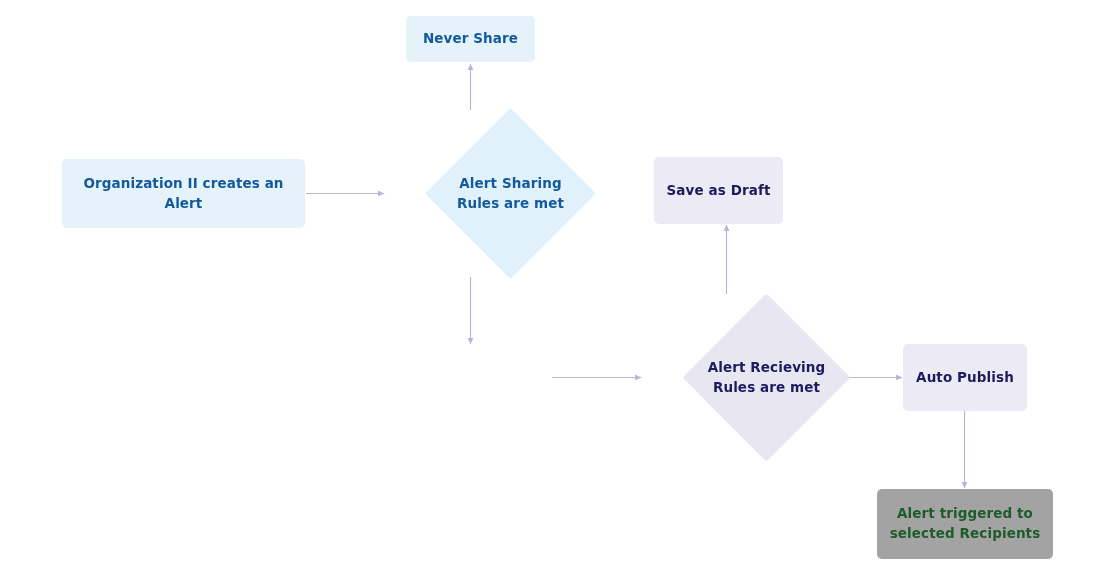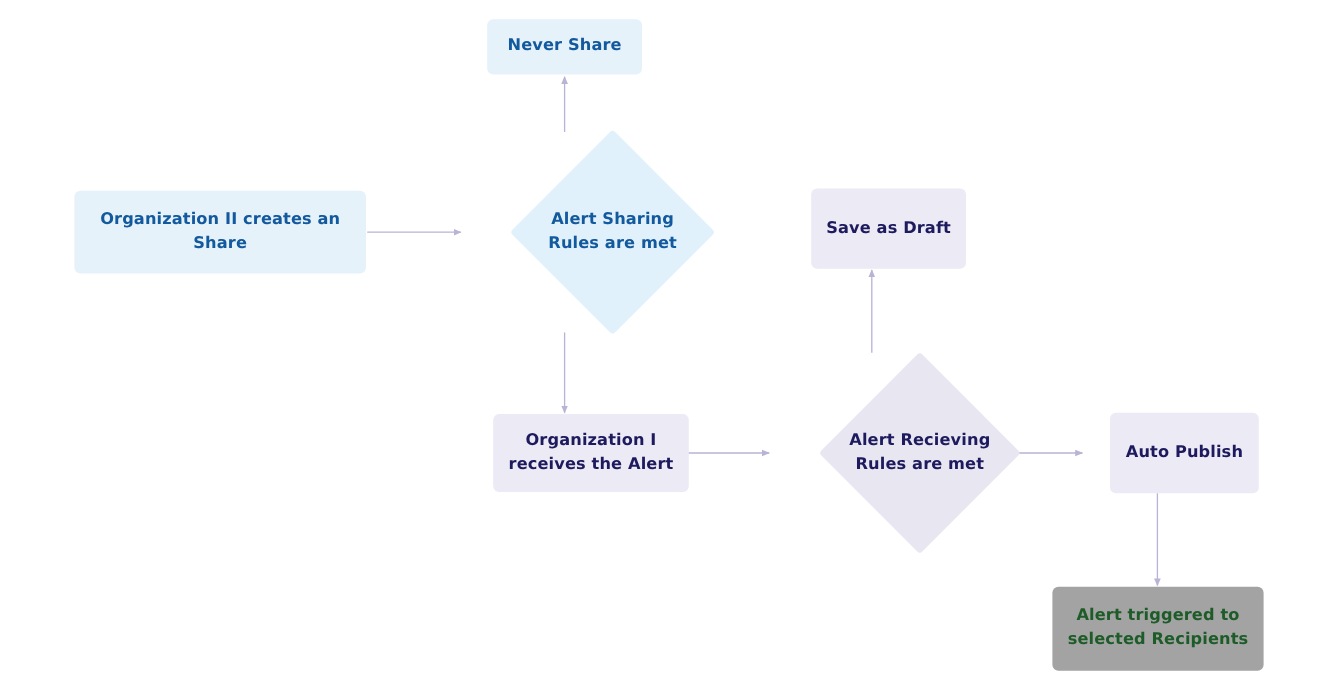--- a/index.html
+++ b/index.html
@@ -49,21 +49,20 @@
     border-radius: 5px;
   }
   .rect.blue {
     background: #e5f2fa;
   }
   .rect.blue .label {
     color: #13599e;
   }
   .rect.lav {
     background: #eceaf4;
-    margin-left: 22px;
   }
   .rect.lav .label {
     color: #1d1a5e;
   }
   .rect.green {
     background: #a3a3a3;
   }
   .rect.green .label {
     color: #1d5c28;
   }
@@ -124,37 +123,33 @@
 
     <line x1="964.5" y1="411" x2="964.5" y2="488" stroke="#b7b4d6" stroke-width="1.1" marker-end="url(#arrowhead)"></line>
   </svg>
 
   <div class="node rect blue" style="left:406px; top:16px; width:129px; height:46px;">
     <span class="label">Never Share</span>
   </div>
 
   <div class="node rect blue" style="left:62px; top:159px; width:243px; height:69px;">
     <span class="label">Organization II creates an
-Share</span>
+Alert</span>
   </div>
 
   <div class="node diamond blue" style="left:410px; top:133px; width:121px; height:121px;">
     <span class="shape"></span>
     <span class="label">Alert Sharing
 Rules are met</span>
   </div>
 
   <div class="node rect lav" style="left:654px; top:157px; width:129px; height:67px;">
     <span class="label">Save as Draft</span>
   </div>
 
-  <div class="node rect lav" style="left:389px; top:345px; width:163px; height:65px;">
-    <span class="label">Organization I
-receives the Alert</span>
-  </div>
 
   <div class="node diamond lav" style="left:667px; top:318px; width:119px; height:119px;">
     <span class="shape"></span>
     <span class="label">Alert Recieving
 Rules are met</span>
   </div>
 
   <div class="node rect lav" style="left:903px; top:344px; width:124px; height:67px;">
     <span class="label">Auto Publish</span>
   </div>

